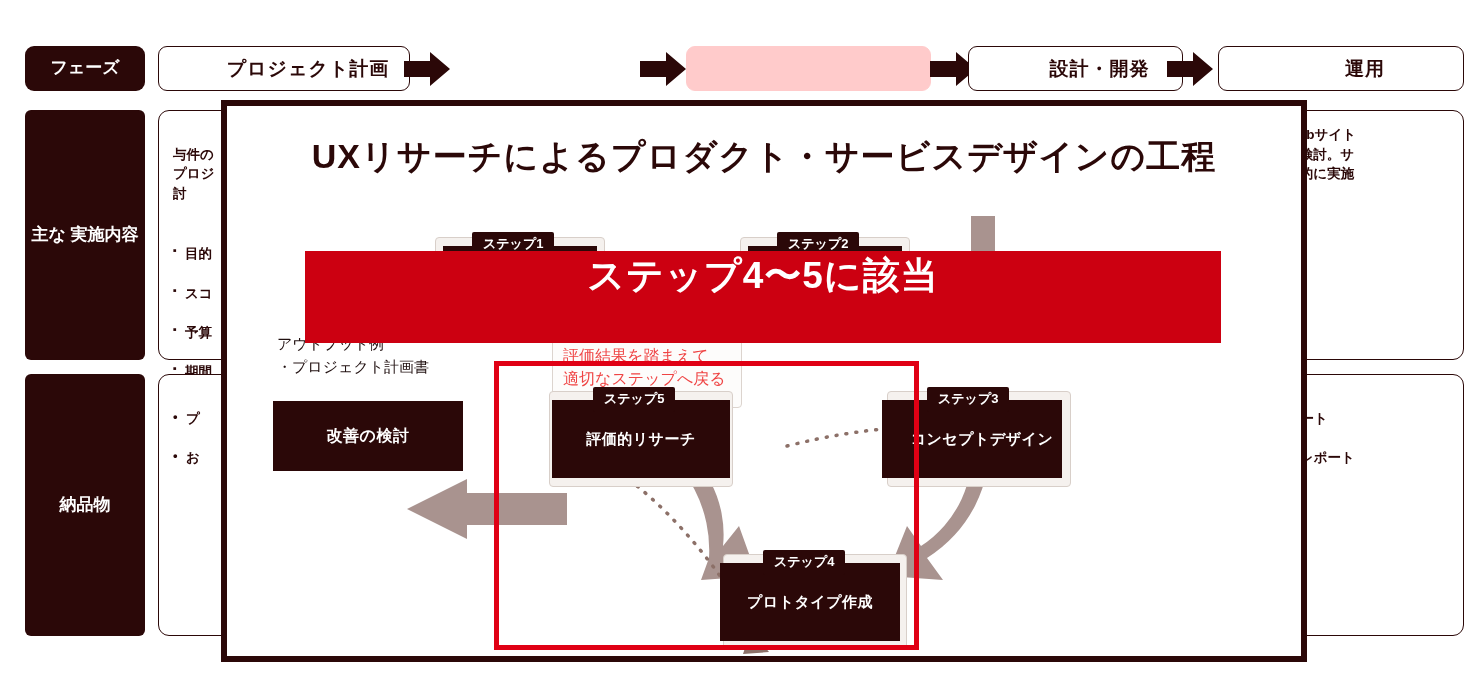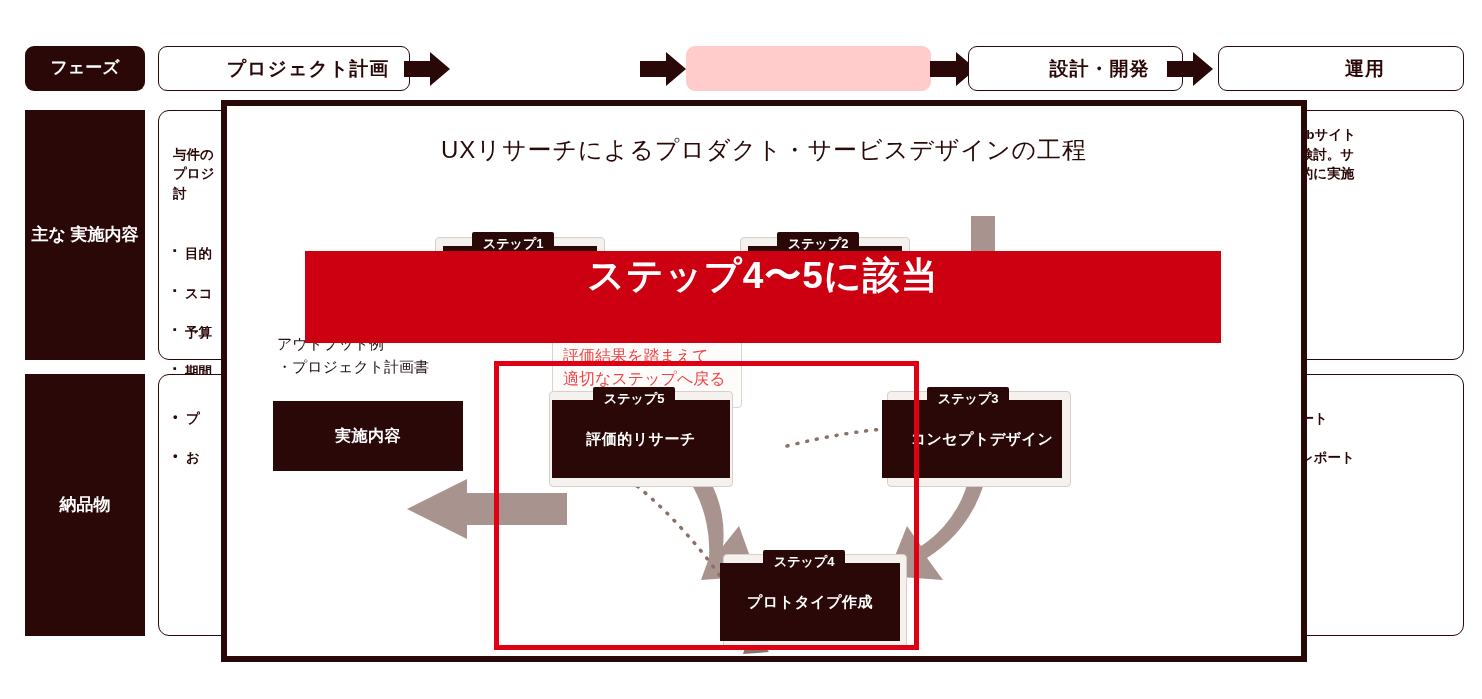--- a/index.html
+++ b/index.html
@@ -8,21 +8,21 @@
     background: #ffffff;
     font-family: "Liberation Sans", "DejaVu Sans", sans-serif;
     overflow: hidden;
   }
   #root { position: relative; width: 1482px; height: 699px; }
 
   
   .phase-label {
     position: absolute;
     background: #2B0808;
-    border-radius: 0;
+    border-radius: 6px;
     color: #ffffff;
     font-weight: bold;
     display: flex; align-items: center; justify-content: center;
     text-align: center;
     line-height: 1.3;
   }
   #phase-tag     { left: 25px;  top: 46px;  width: 120px; height: 45px;  font-size: 17px; border-radius: 9px;}
   #content-tag   { left: 25px;  top: 110px; width: 120px; height: 250px; font-size: 17px;}
   #deliverable-tag { left: 25px; top: 374px; width: 120px; height: 262px; font-size: 17px;}
 
@@ -82,22 +82,22 @@
     position: absolute;
     left: 221px; top: 100px;
     width: 1086px; height: 562px;
     background: #ffffff;
     border: 6px solid #2B0808;
   }
   #overlay-title {
     position: absolute;
     left: 0; right: 0; top: 28px;
     text-align: center;
-    font-size: 24px;
-    font-weight: normal;
+    font-size: 34px;
+    font-weight: bold;
     color: #2B0808;
     letter-spacing: 1px;
   }
 
   
   .step-card {
     position: absolute;
     background: #F5F1EE;
     border: 1.3px solid #D8CFC9;
     border-radius: 4px;
@@ -283,21 +283,21 @@
     <div class="step-tag" style="left:550px; top:126px;">ステップ2</div>
 
     <div class="note-card" style="left:325px; top:226px; width:190px; height:76px;"></div>
     <div class="note-text" style="left:336px; top:238px; width:180px;">評価結果を踏まえて
 適切なステップへ戻る</div>
 
     <div class="out-text" style="left:50px; top:227px; width:240px;">アウトプット例
 ・プロジェクト計画書</div>
 
     <div class="step-node" style="left:46px; top:295px; width:190px; height:70px; font-size:16px;">
-      <span>実施内容</span>
+      <span>改善の検討</span>
     </div>
 
     <div class="step-card" style="left:322px; top:285px; width:184px; height:96px;"></div>
     <div class="step-node" style="left:325px; top:294px; width:178px; height:78px;">
       <span>評価的リサーチ</span>
     </div>
     <div class="step-tag" style="left:366px; top:281px;">ステップ5</div>
 
     <div class="step-card" style="left:660px; top:285px; width:184px; height:96px;"></div>
     <div class="step-node" style="left:655px; top:294px; width:180px; height:78px;padding-left:20px;">

